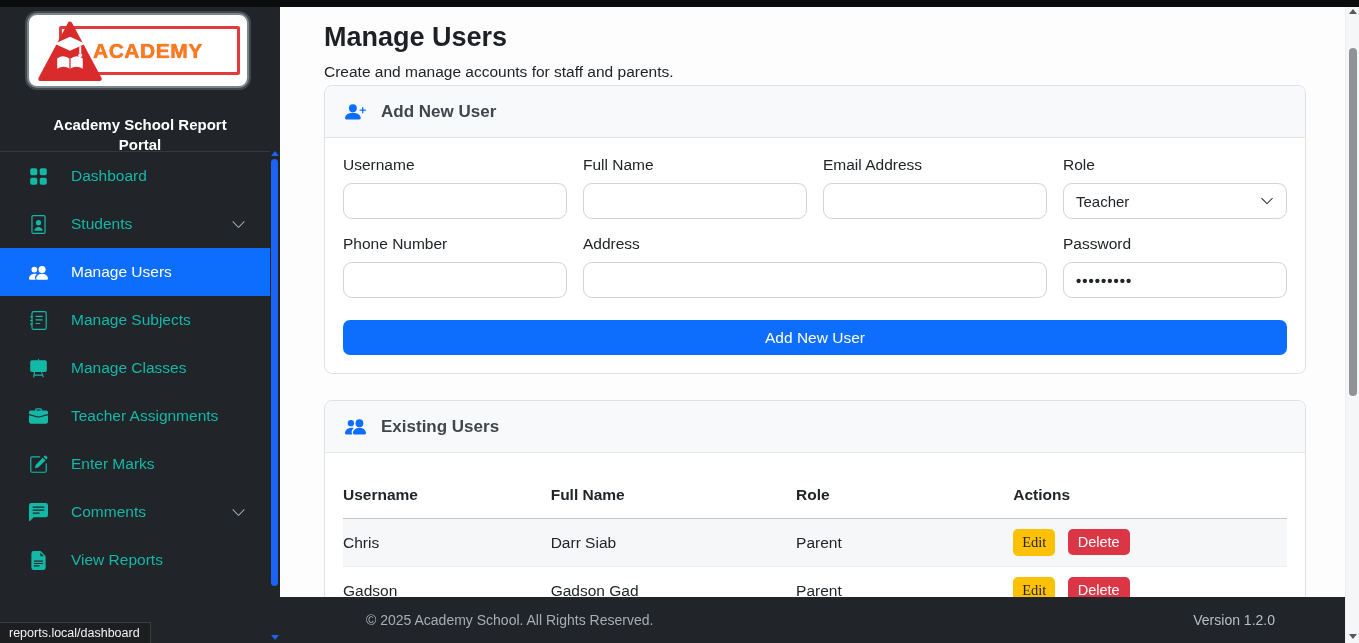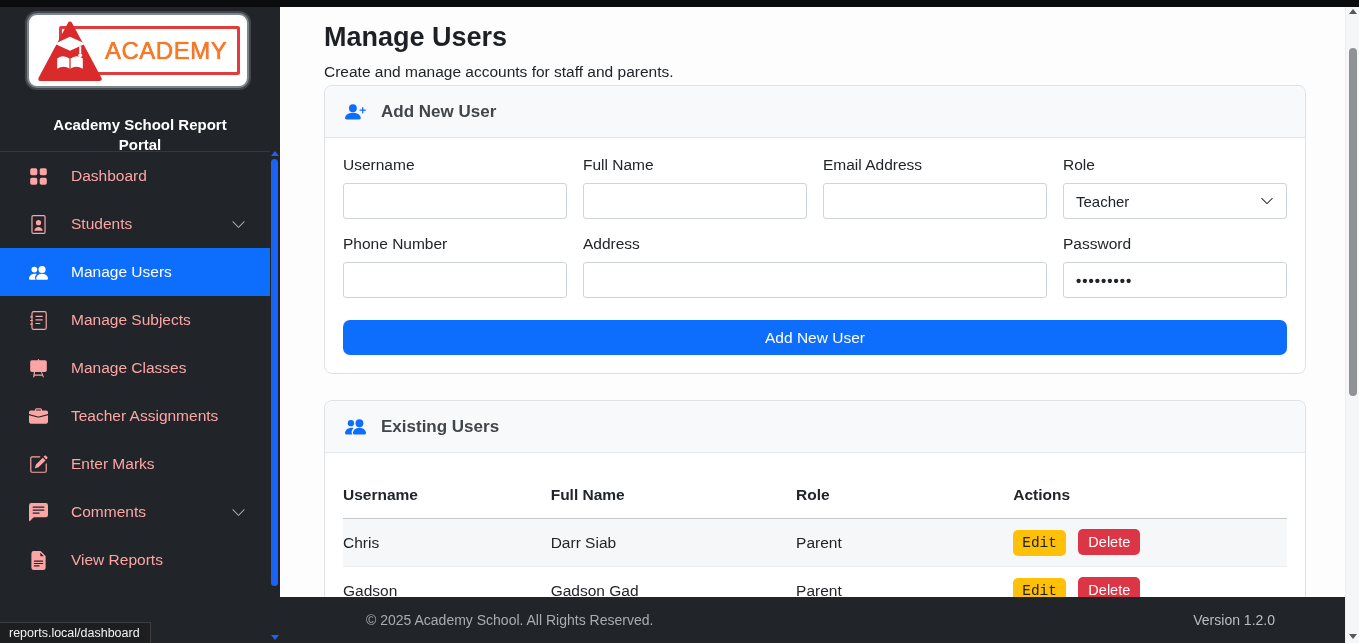--- a/index.html
+++ b/index.html
@@ -6,25 +6,25 @@
   html,body { width:1359px; height:643px; overflow:hidden; font-family:"Liberation Sans","DejaVu Sans",sans-serif; background:#fff; }
 
   
   .top-strip { position:fixed; left:0; top:0; width:100%; height:7px; background:#0a0c0e; z-index:60; }
 
   
   .sidebar { position:fixed; left:0; top:0; width:280px; height:643px; background:#212529; z-index:30; }
   .logo-card { position:relative; width:222px; height:75px; margin:13px auto 0 27px; background:#fff; border-radius:10px; border:2px solid #7d858c; box-shadow:0 0 0 2px #43484d; overflow:hidden; }
   .logo-frame { position:absolute; left:30px; right:7px; top:11px; bottom:11px; border:3px solid #e23b3b; border-radius:2px; }
   .logo-tri { position:absolute; left:9px; top:5px; width:64px; height:64px; }
-  .logo-word { position:absolute; left:76px; top:50%; transform:translateY(-50%); font-size:24px; font-weight:400; letter-spacing:.5px; color:#f97c16; text-shadow:0 0 1px #d92b2b; white-space:nowrap; }
+  .logo-word { position:absolute; left:64px; top:50%; transform:translateY(-50%); font-size:21px; font-weight:700; letter-spacing:.5px; color:#f97c16; text-shadow:0 0 1px #d92b2b; white-space:nowrap; }
   .portal-title { width:210px; margin:27px auto 0; text-align:center; color:#fff; font-weight:700; font-size:15px; line-height:1.35; }
 
   .side-nav { position:absolute; left:0; top:151px; width:270px; border-top:1px solid #33383d; }
-  .nav-item { height:48px; display:flex; align-items:center; padding:0 24px 0 29px; color:#fca5a5; font-size:15.5px; cursor:pointer; }
+  .nav-item { height:48px; display:flex; align-items:center; padding:0 24px 0 29px; color:#14b8a6; font-size:15.5px; cursor:pointer; }
   .nav-item svg { width:19px; height:19px; flex:0 0 19px; margin-right:23px; }
   .nav-item .chev { margin-left:auto; width:15px; height:15px; flex:0 0 15px; margin-right:0; color:#aab0b6; }
   .nav-item.active { background:#0d6efd; color:#fff; }
 
   
   .side-sb { position:absolute; right:1px; top:150px; bottom:0; width:9px; }
   .side-sb .thumb { position:absolute; left:1px; top:9px; width:7px; height:427px; background:#1b63f2; border-radius:4px; }
   .tri-up-b { position:absolute; left:1px; top:1px; width:0; height:0; border-left:4px solid transparent; border-right:4px solid transparent; border-bottom:5px solid #1b63f2; }
   .tri-dn-b { position:absolute; left:1px; bottom:3px; width:0; height:0; border-left:4px solid transparent; border-right:4px solid transparent; border-top:5px solid #1b63f2; }
 
@@ -42,36 +42,36 @@
   .page-title { font-size:27px; font-weight:700; color:#1d2125; margin:7px 0 10px; }
   .page-sub { font-size:15.5px; color:#212529; margin-bottom:4px; }
 
   .card { background:#fff; border:1px solid #dee2e6; border-radius:8px; margin-bottom:26px; }
   .card-header { display:flex; align-items:center; gap:15px; background:#f8f9fa; border-bottom:1px solid #e4e7ea; border-radius:8px 8px 0 0; padding:15px 20px; font-size:17px; font-weight:700; color:#41464b; }
   .card-header svg { width:21px; height:21px; color:#0d6efd; }
   .card-body { padding:18px; }
 
   .form-grid { display:grid; grid-template-columns:repeat(4,1fr); column-gap:16px; row-gap:16px; }
   .field label { display:block; font-size:15.5px; color:#212529; margin-bottom:9px; }
-  .field input, .select-box { width:100%; height:36px; border:1px solid #ced4da; border-radius:3px; padding:0 12px; font-size:15px; color:#212529; background:#fff; font-family:inherit; }
+  .field input, .select-box { width:100%; height:36px; border:1px solid #ced4da; border-radius:9px; padding:0 12px; font-size:15px; color:#212529; background:#fff; font-family:inherit; }
   .field.addr { grid-column:2 / span 2; }
   .select-box { display:flex; align-items:center; justify-content:space-between; cursor:pointer; }
   .select-box .chev { width:14px; height:14px; color:#212529; }
   .pw-input { letter-spacing:1px; font-weight:700; }
   .submit-btn { width:100%; height:35px; margin-top:22px; background:#0d6efd; border:none; border-radius:7px; color:#fff; font-size:15.5px; font-family:inherit; cursor:pointer; }
 
   table { width:100%; border-collapse:collapse; font-size:15.5px; color:#212529; }
   th { text-align:left; font-weight:700; padding:15px 16px 14px 0; border-bottom:1px solid #c3c6c9; }
   td { padding:10px 16px 10px 0; }
   tbody tr { border-bottom:1px solid #eceef0; }
   tbody tr.striped { background:#f6f7f8; }
   th.c1, td.c1 { width:22%; }
   th.c2, td.c2 { width:26%; }
   th.c3, td.c3 { width:23%; }
-  .btn-edit { background:#ffc107; color:#1d2125; border:none; border-radius:5px; padding:5px 9px; font-size:14.5px; font-family:Liberation Mono, monospace; cursor:pointer; }
+  .btn-edit { background:#ffc107; color:#1d2125; border:none; border-radius:5px; padding:5px 9px; font-size:14.5px; font-family:Liberation Serif, serif; cursor:pointer; }
   .btn-del { background:#dc3545; color:#fff; border:none; border-radius:5px; padding:5px 10px; font-size:14.5px; font-family:inherit; cursor:pointer; margin-left:8px; }
 
   
   .footer { position:fixed; left:280px; right:14px; bottom:0; height:46px; background:#212529; display:flex; align-items:center; justify-content:space-between; padding:0 70px 0 86px; z-index:40; }
   .footer .copy { color:#a7adb3; font-size:14px; }
   .footer .ver { color:#b9bfc6; font-size:14px; }
 </style>
 </head>
 <body>
 

